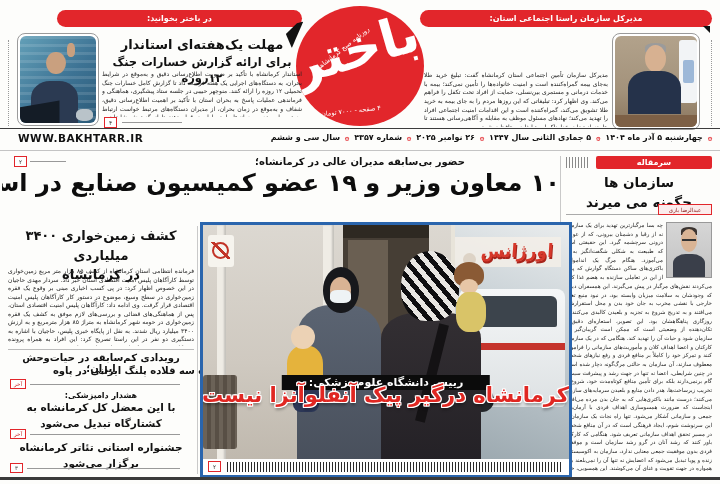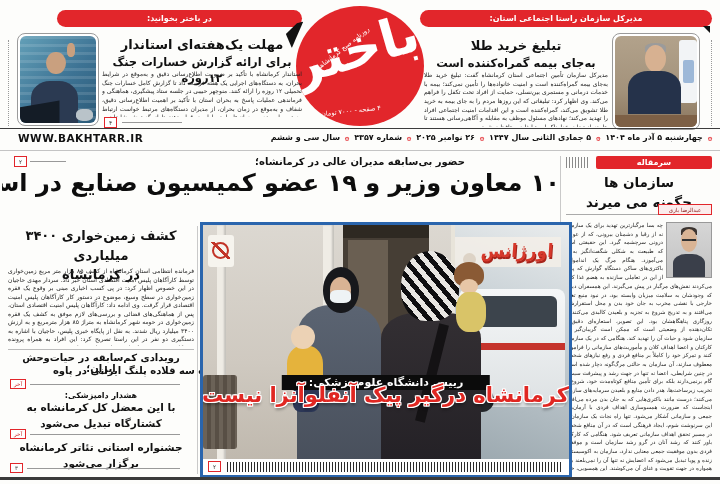--- a/index.html
+++ b/index.html
@@ -220,24 +220,20 @@
     <div class="inner">
       <div class="pr-flag"></div>
       <div class="pr-flagband"></div>
       <div class="pr-hair"></div>
       <div class="pr-head"></div>
       <div class="pr-shirt"></div>
       <div class="pr-body"></div>
       <div class="pr-desk"></div>
     </div>
   </div>
-  <div class="abs center" style="left:424px; top:37px; width:184px;">
-    <div class="story-title-1">تبلیغ خرید طلا</div>
-    <div class="story-title-2">به‌جای بیمه گمراه‌کننده است</div>
-  </div>
   <div class="abs story-body" style="left:424px; top:71px; width:184px; height:56px;">مدیرکل سازمان تأمین اجتماعی استان کرمانشاه گفت: تبلیغ خرید طلا به‌جای بیمه گمراه‌کننده است و امنیت خانواده‌ها را تأمین نمی‌کند؛ بیمه با خدمات درمانی و مستمری بین‌نسلی، حمایت از افراد تحت تکفل را فراهم می‌کند. وی اظهار کرد: تبلیغاتی که این روزها مردم را به جای بیمه به خرید طلا تشویق می‌کند، گمراه‌کننده است و این اقدامات امنیت اجتماعی افراد را تهدید می‌کند؛ نهادهای مسئول موظف به مقابله و آگاهی‌رسانی هستند تا جامعه از تبعات خطرناک این تبلیغات محافظت شود.</div>
 
   <div class="abs rule-dark"></div>
   <div class="abs website">WWW.BAKHTARR.IR</div>
   <div class="abs dateline">
     <span class="date-sep">۞</span>
     <span>چهارشنبه ۵ آذر ماه ۱۴۰۴</span>
     <span class="date-sep">۞</span>
     <span>۵ جمادی الثانی سال ۱۴۴۷</span>
     <span class="date-sep">۞</span>

